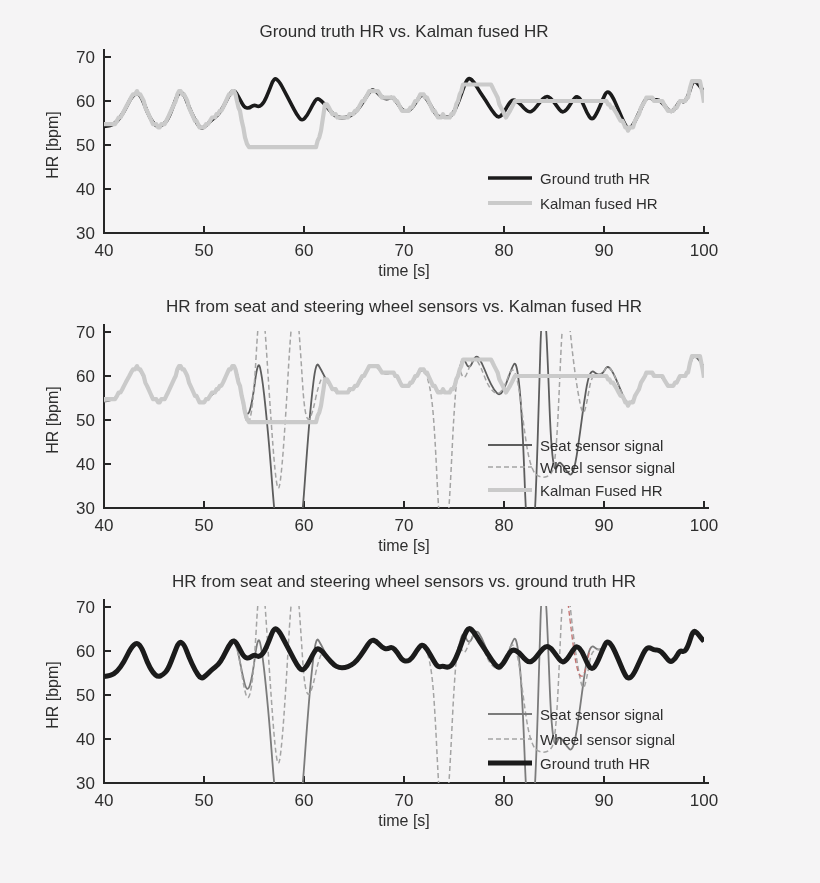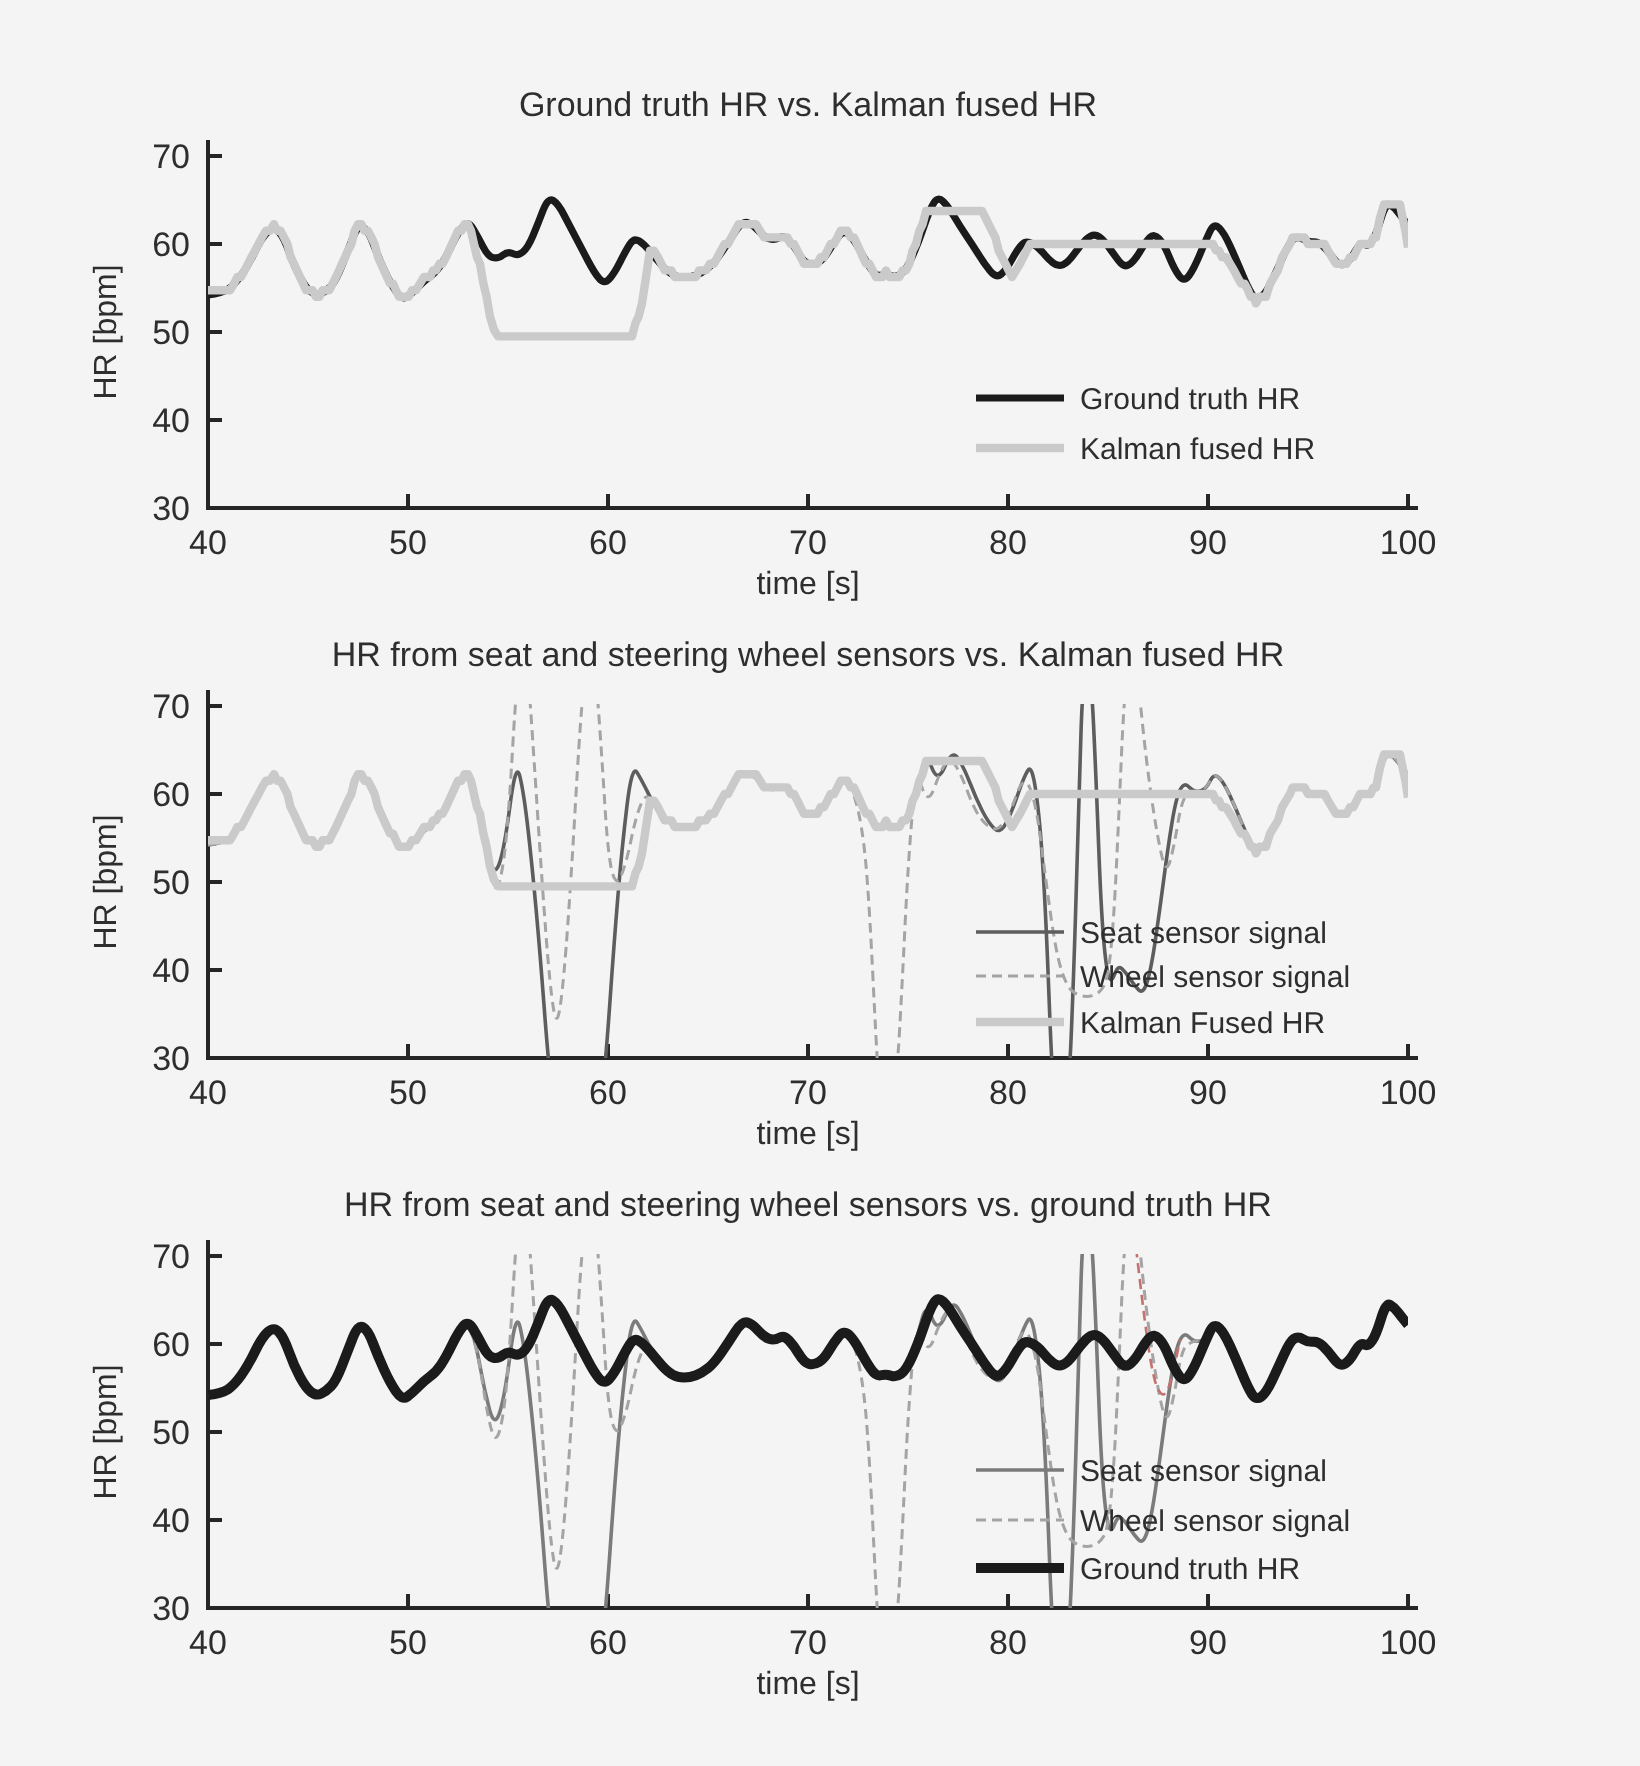--- a/index.html
+++ b/index.html
@@ -2,21 +2,21 @@
 <html><head>
 <meta charset="utf-8">
 <style>
   html,body{margin:0;padding:0;}
   body{
     width:820px;height:883px;
     background:#f5f4f5;
     font-family:"Liberation Sans", sans-serif;
     overflow:hidden;
   }
-  .figure{padding-top:38px;}
+  .figure{padding-top:17px;}
   .chart-block{display:block;margin:0 0 10px 0;}
   svg text{fill:#2e2e2e;}
 </style>
 </head>
 <body>
 
 <div class="figure">
   <svg class="chart-block" id="chart-0" width="820" height="265" viewBox="0 0 820 265">
       <defs>
         <clipPath id="clip0">

